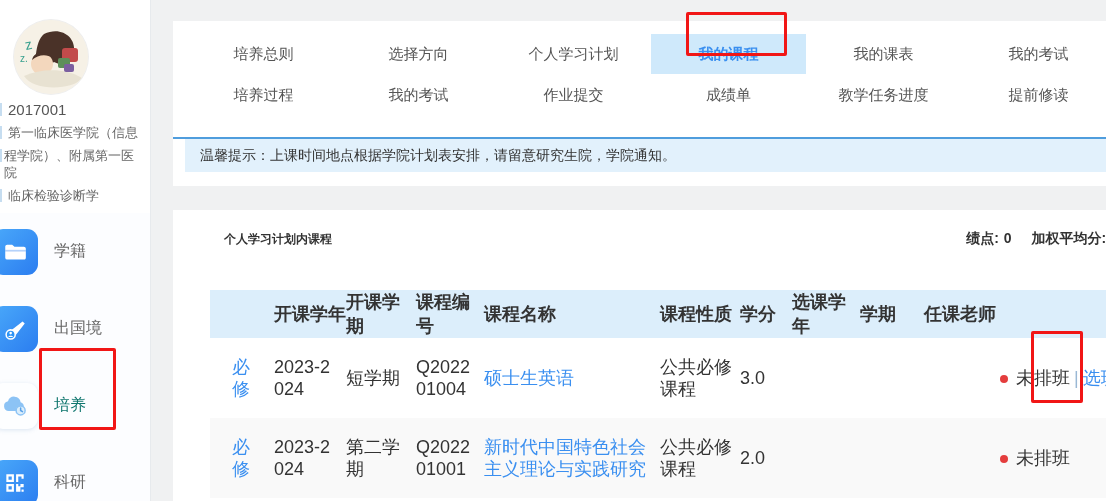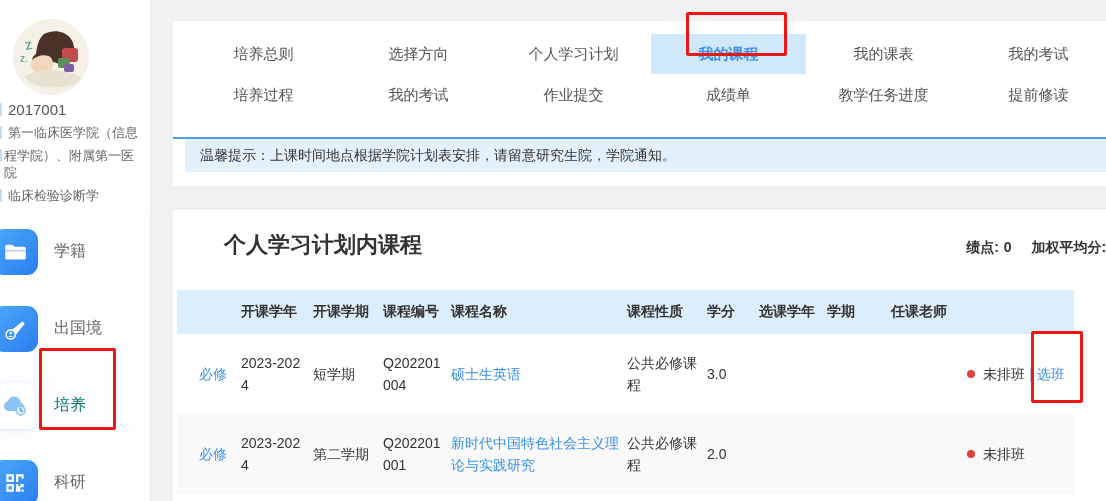--- a/index.html
+++ b/index.html
@@ -30,26 +30,26 @@
   .nav-grid{position:absolute;left:13px;right:0;top:13px;display:grid;
     grid-template-columns:repeat(6,155px);grid-auto-rows:40px;row-gap:1px;}
   .nav-cell{display:flex;align-items:center;justify-content:center;font-size:15px;color:#555;cursor:pointer;}
   .nav-cell.active{background:#cfe9fb;color:#3a8ff0;font-weight:bold;}
   .edge-sliver{position:absolute;right:0;top:22px;width:9px;height:33px;background:#cfe9fb;}
   .notice-rule{position:absolute;left:0;right:0;top:116px;height:2px;background:#4f9ddd;}
   .notice-box{position:absolute;left:12px;right:13px;top:118px;height:33px;background:#e2f1fc;
     display:flex;align-items:center;padding-left:15px;font-size:14px;color:#333;}
   .card2{left:173px;top:210px;width:933px;height:291px;}
   .sec-head{display:flex;justify-content:space-between;align-items:baseline;padding:20px 18px 0 20px;}
-  .sec-title{font-size:22px;font-weight:bold;color:#333;}
+  .sec-title{font-size:12px;font-weight:bold;color:#333;}
   .sec-stats{font-size:14px;font-weight:bold;color:#333;}
   .sec-stats .stat{margin-left:16px;}
   .sec-stats .stat-val{margin-left:5px;}
   
-  table.course{position:absolute;left:4px;top:80px;width:897px;border-collapse:collapse;table-layout:fixed;font-size:14px;}
+  table.course{position:absolute;left:37px;top:80px;width:897px;border-collapse:collapse;table-layout:fixed;font-size:18px;}
   table.course th{background:#dceefb;color:#333;font-weight:bold;text-align:left;height:44px;padding:0;}
   table.course td{height:80px;vertical-align:middle;padding:0 8px 0 0;color:#333;line-height:22px;}
   table.course td.c0,table.course th.c0{padding-left:22px;}
   td.brk{word-break:break-all;}
   tr.r1 td{background:#fff;}
   tr.r2 td{background:#f9f9f9;}
   a.blue{color:#3a8ff0;text-decoration:none;cursor:pointer;margin-top:6px;}
   .status-cell{white-space:nowrap;padding-left:8px;}
   .dot{display:inline-block;width:8px;height:8px;border-radius:50%;background:#e43d3d;margin-right:8px;vertical-align:1px;}
   .sep{color:#9ab8d5;margin:0 4px;}

